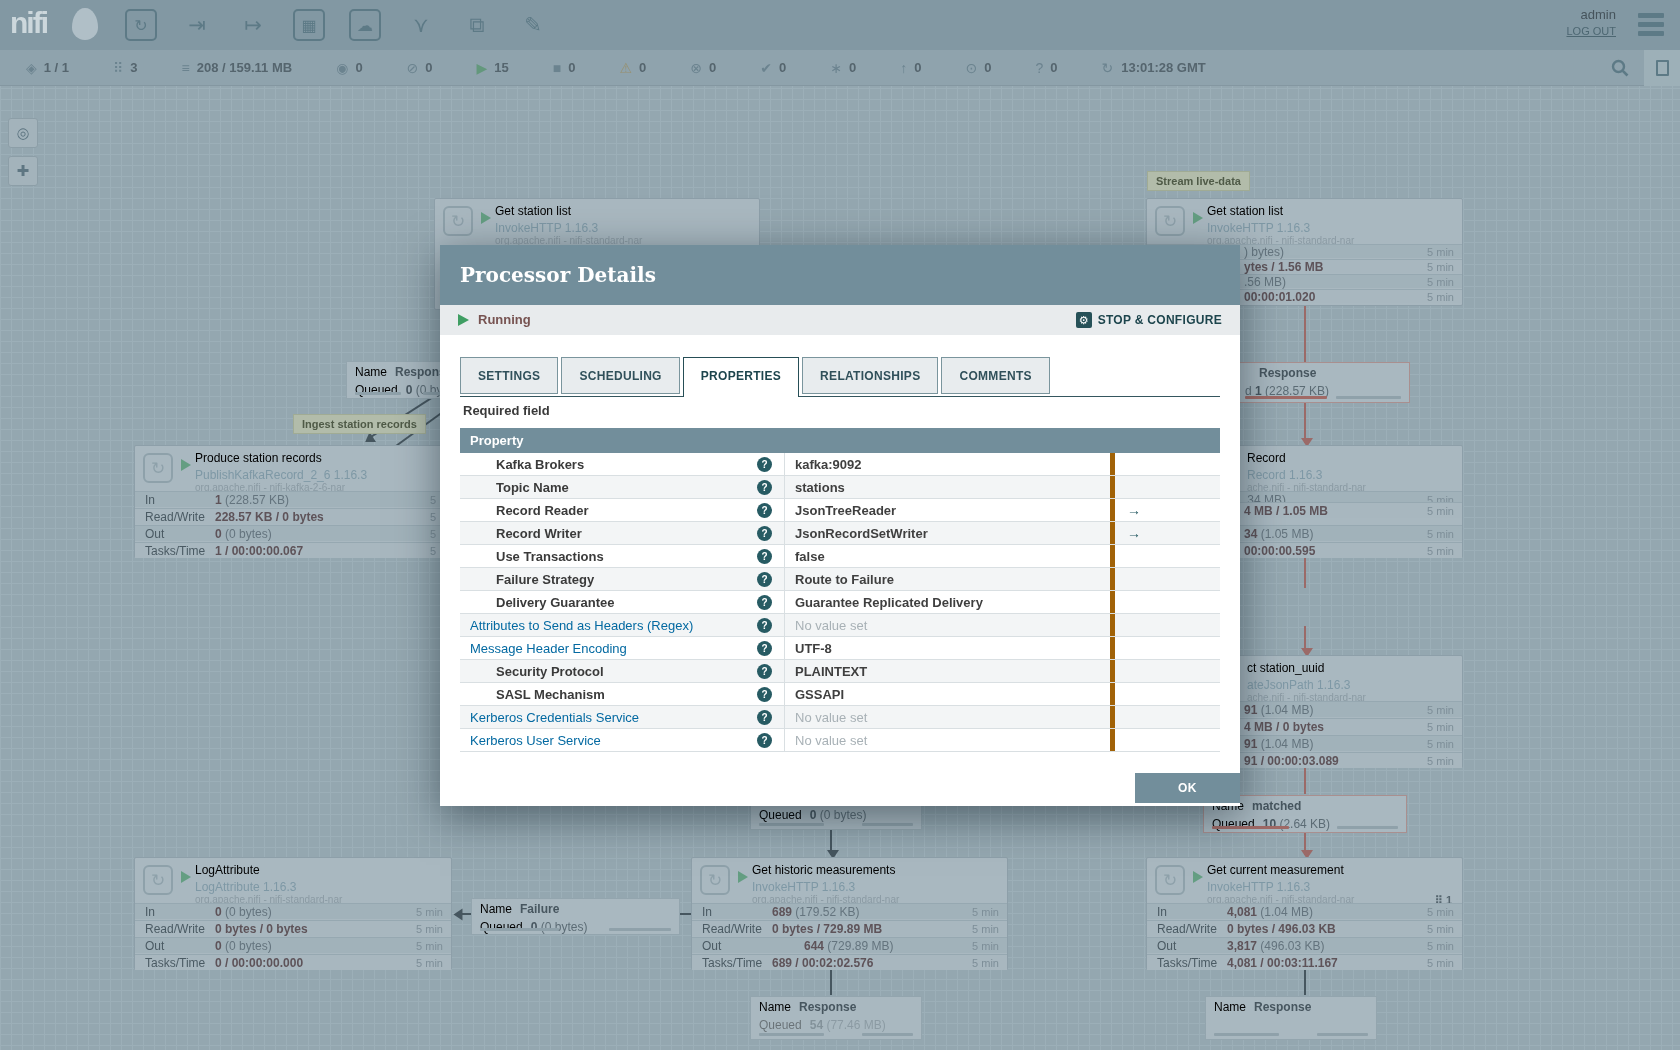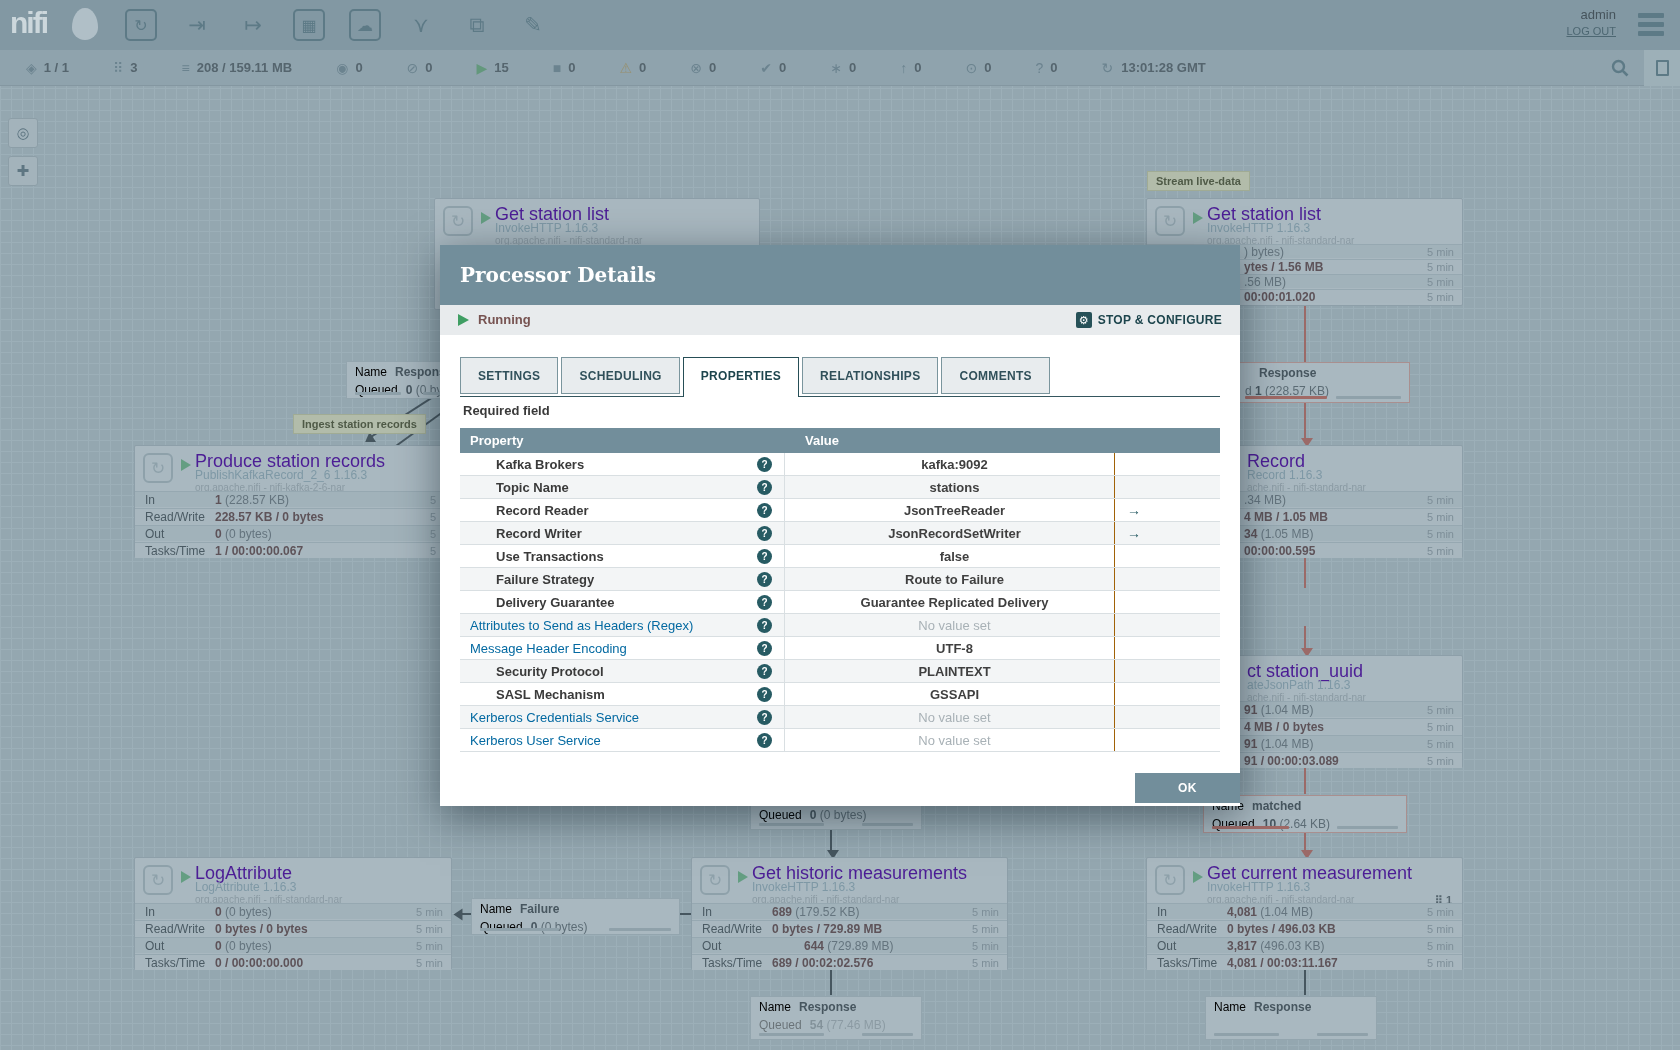--- a/index.html
+++ b/index.html
@@ -37,21 +37,21 @@
     background-image:linear-gradient(#9cafb8 1px,transparent 1px),
                      linear-gradient(90deg,#9cafb8 1px,transparent 1px);
     background-size:11px 11px;}
   .navbtn{position:absolute;width:30px;height:30px;background:#a3b3bb;border:1px solid #8c9ea7;
      border-radius:3px;color:#5e7682;font-size:15px;display:flex;align-items:center;justify-content:center;z-index:2;}
   .proc{position:absolute;background:#a9b8c0;border:1px solid #8d9fa9;border-radius:2px;z-index:2;}
   .pic{position:absolute;left:8px;top:7px;width:30px;height:30px;border:2px solid #8ea1aa;border-radius:6px;
      color:#8ea1aa;font-size:17px;display:flex;align-items:center;justify-content:center;}
   .pplay{position:absolute;left:46px;top:13px;width:0;height:0;border-left:10px solid #649e82;
      border-top:6px solid transparent;border-bottom:6px solid transparent;}
-  .ptitle{position:absolute;top:5px;font-size:18px;color:#4c1d95;white-space:nowrap;text-align:center;}
+  .ptitle{position:absolute;top:5px;font-size:12px;color:#000000;white-space:nowrap;text-align:center;}
   .ptype{position:absolute;top:22px;font-size:12px;color:#7e98a5;white-space:nowrap;}
   .pnar{position:absolute;top:36px;font-size:10px;color:#8a9aa3;white-space:nowrap;}
   .pbadge{position:absolute;right:10px;top:36px;font-size:11px;color:#55656e;font-weight:bold;}
   .pstat{position:absolute;left:0;right:0;border-top:1px solid #96a8b1;background:#a1b2ba;font-size:12px;}
   .pstat.alt{background:#a8b7bf;}
   .slabel{position:absolute;left:10px;top:50%;transform:translateY(-50%);color:#4a5a63;}
   .sval{position:absolute;top:50%;transform:translateY(-50%);white-space:nowrap;}
   .sval .b{font-weight:bold;color:#5e5359;}
   .sval .n{color:#64747e;}
   .sper{position:absolute;right:8px;top:50%;transform:translateY(-50%);font-size:11px;color:#7d8e98;}
@@ -94,21 +94,21 @@
   #ptable{position:absolute;left:20px;top:183px;width:760px;height:327px;overflow:hidden;}
   #ptable-head{display:flex;height:25px;line-height:25px;background:#728e9b;color:#fff;
      font-size:13px;font-weight:bold;}
   .col-prop{width:335px;} .col-val{width:340px;} .col-go{width:85px;}
   #ptable-head .col-prop{padding-left:10px;width:325px;}
   #ptable-head .col-val{padding-left:10px;width:330px;}
   .prow{display:flex;height:23px;line-height:23px;border-bottom:1px solid #d9dfe2;font-size:13px;background:#fff;}
   .prow.alt{background:#f3f5f6;}
   .cell{position:relative;}
   .cell.col-prop{border-right:1px solid #d9dfe2;padding-left:10px;width:325px;}
-  .cell.col-val{border-right:1px solid #a16207;padding-left:10px;width:330px;text-align:center;}
+  .cell.col-val{border-right:5px solid #a16207;padding-left:10px;width:330px;}
   .pname{color:#0369a1;} .pname.req{font-weight:bold;color:#3a3a3a;margin-left:26px;}
   .help{position:absolute;right:12px;top:4px;width:15px;height:15px;border-radius:50%;background:#275b63;
      color:#fff;font-size:10px;font-weight:bold;text-align:center;line-height:15px;}
   .pval{font-weight:bold;color:#3f3f3f;}
   .pval.unset{font-weight:normal;color:#a8b1b6;}
   .goarrow{padding-left:12px;color:#275b63;font-weight:bold;font-size:14px;}
   #ok-btn{position:absolute;right:0;bottom:3px;width:105px;height:30px;background:#728e9b;color:#fff;
      font-size:12px;font-weight:bold;text-align:center;line-height:30px;letter-spacing:.5px;}
   svg{display:block;}
 </style>
@@ -168,21 +168,21 @@
     <div class="proc" data-interactable="true" style="left: 1146px; top: 445px; width: 317px; height: 113px;">
       <div class="pic" data-interactable="false">↻</div>
       <div class="pplay" data-interactable="false"></div>
       <span class="ptitle" style="left: 100px;">Record</span>
       <span class="ptype" style="left: 100px;">Record 1.16.3</span>
       <span class="pnar" style="left: 100px;">ache.nifi - nifi-standard-nar</span>
       <div class="pstat" data-interactable="false" style="top: 45px; height: 16px;">
         <span class="sval" style="left: 97px;"><span class="n">.34 MB)</span></span>
         <span class="sper">5 min</span>
       </div>
-      <div class="pstat alt" data-interactable="false" style="top: 62px; height: 16px; text-align: right;">
+      <div class="pstat alt" data-interactable="false" style="top: 56px; height: 16px; text-align: right;">
         <span class="sval" style="left: 97px;"><span class="b">4 MB / 1.05 MB</span></span>
         <span class="sper">5 min</span>
       </div>
       <div class="pstat" data-interactable="false" style="top: 79px; height: 16px;">
         <span class="sval" style="left: 97px;"><span class="b">34</span><span class="n"> (1.05 MB)</span></span>
         <span class="sper">5 min</span>
       </div>
       <div class="pstat alt" data-interactable="false" style="top: 96px; height: 16px;">
         <span class="sval" style="left: 97px;"><span class="b">00:00:00.595</span></span>
         <span class="sper">5 min</span>
@@ -481,21 +481,20 @@
       <span class="tab" data-interactable="true">SETTINGS</span>
       <span class="tab" data-interactable="true">SCHEDULING</span>
       <span class="tab active" data-interactable="true">PROPERTIES</span>
       <span class="tab" data-interactable="true">RELATIONSHIPS</span>
       <span class="tab" data-interactable="true">COMMENTS</span>
     </div>
   <div id="required-note" data-interactable="false">Required field</div>
   <div id="ptable" data-interactable="false">
     <div id="ptable-head" data-interactable="false">
       <span class="col-prop">Property</span>
-      <span class="col-val">Value</span>
       <span class="col-go"></span>
     </div>
     <div id="ptable-body">
         <div class="prow" data-interactable="false">
           <div class="cell col-prop" data-interactable="false"><span class="pname req">Kafka Brokers</span><span class="help" data-interactable="true">?</span></div>
           <div class="cell col-val" data-interactable="true"><span class="pval">kafka:9092</span></div>
           <div class="cell col-go" data-interactable="false"></div>
         </div>
         <div class="prow alt" data-interactable="false">
           <div class="cell col-prop" data-interactable="false"><span class="pname req">Topic Name</span><span class="help" data-interactable="true">?</span></div>

